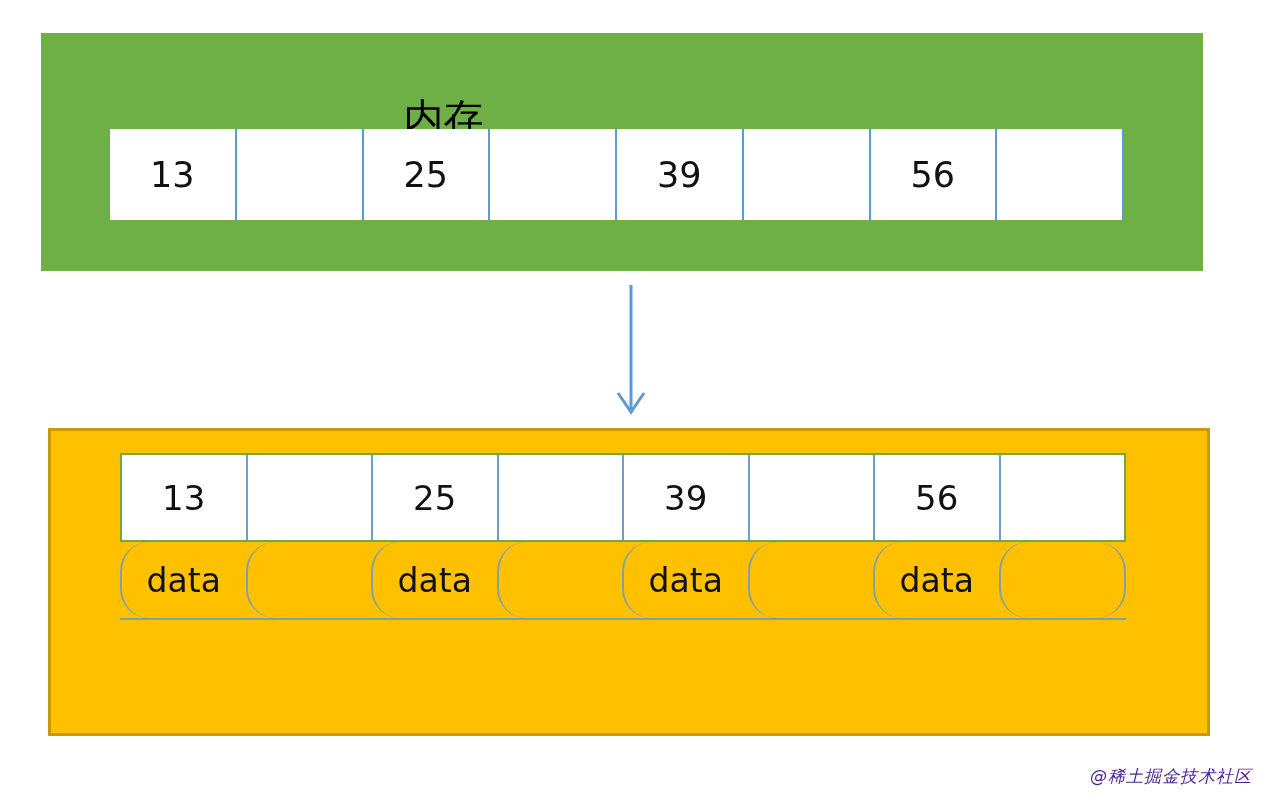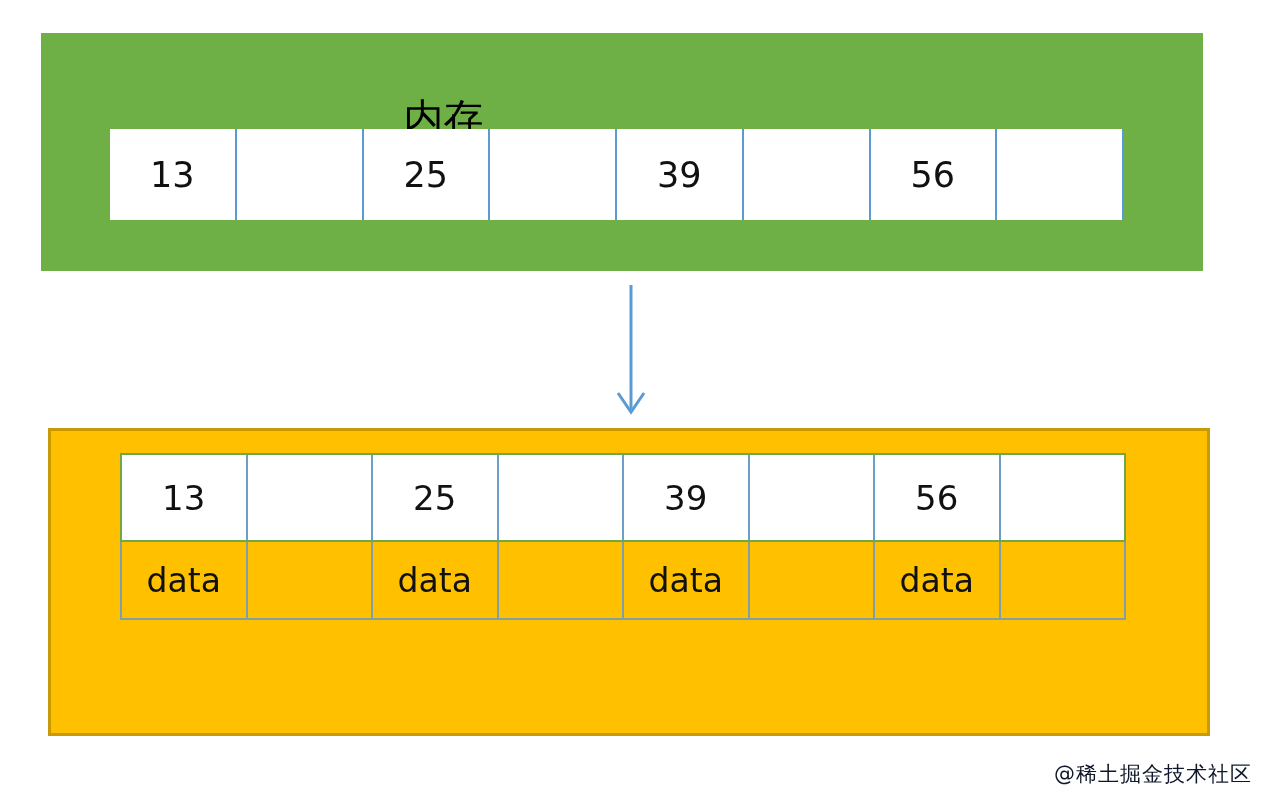--- a/index.html
+++ b/index.html
@@ -140,20 +140,21 @@
   .disk-row-keys .disk-cell:first-child {
     border-left: 2px solid #70A845;
   }
   .disk-row-keys .disk-cell:last-child {
     border-right: 2px solid #70A845;
   }
   .disk-row-data .disk-cell {
     background: #FFC000;
     font-size: 33px;
     border-left-color: #7FA0A8;
+    border-radius: 29px;
   }
   .disk-row-data .disk-cell:first-child {
     border-left: 2px solid #7FA0A8;
   }
   .disk-row-data .disk-cell:last-child {
     border-right: 2px solid #7FA0A8;
   }
 
   .disk-title {
     position: absolute;
@@ -167,24 +168,25 @@
     color: #000000;
     white-space: nowrap;
   }
 
   
   .watermark {
     position: absolute;
     right: 14px;
     bottom: 14px;
     font-family: "DejaVu Sans", "Liberation Sans", sans-serif;
-    font-size: 21px;
+    font-size: 17px;
     letter-spacing: 1px;
-    color: #0f172a;
+    color: #4c1d95;
     white-space: nowrap;
+    font-style: italic;
   }
 </style>
 </head>
 <body>
 
 <div id="diagram-root">
 
   <div class="memory-panel">
 
     <div class="memory-title">内存</div>

